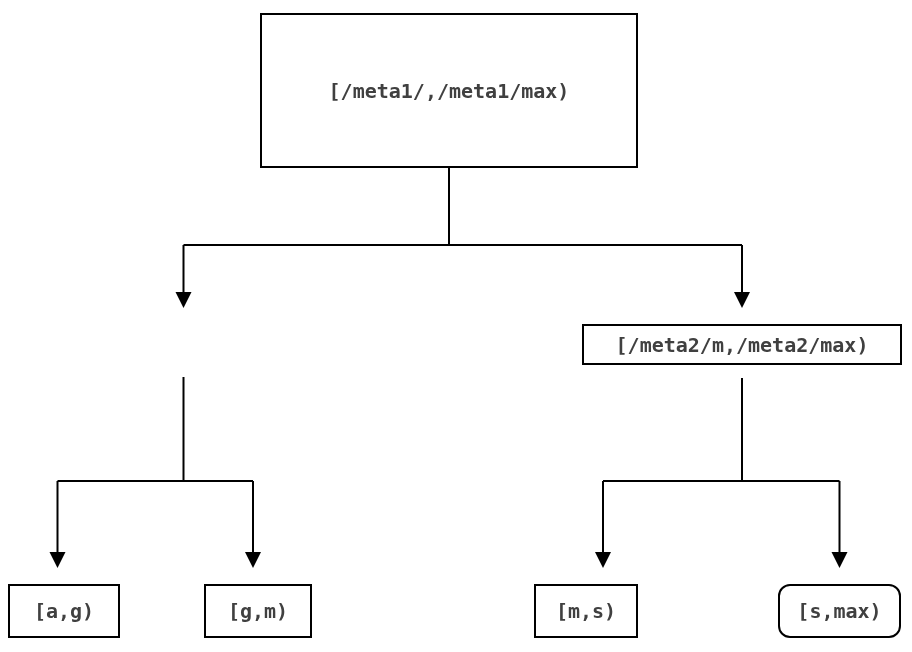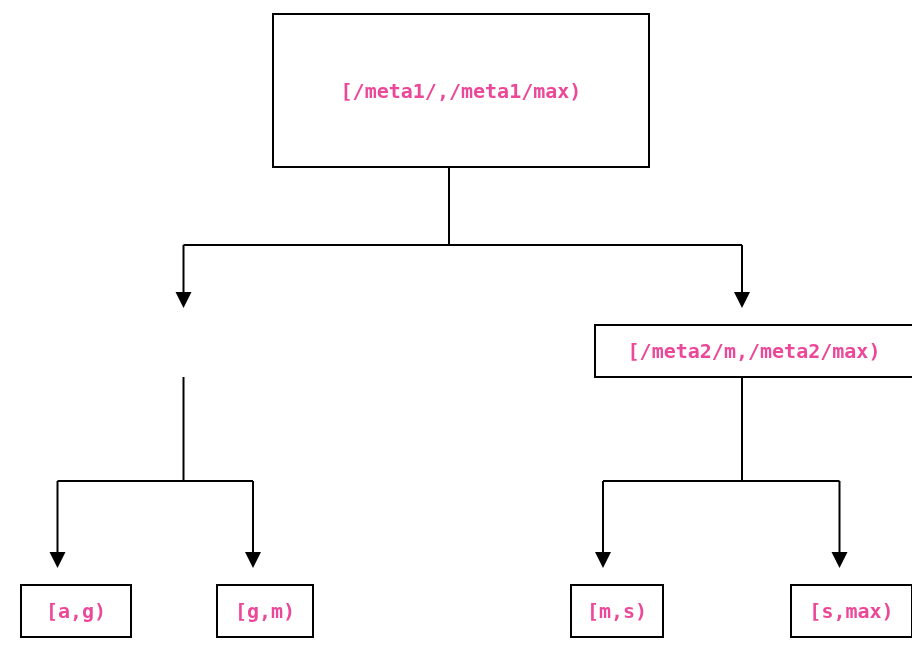--- a/index.html
+++ b/index.html
@@ -25,31 +25,30 @@
   .node {
     position: absolute;
     box-sizing: border-box;
     border: 2px solid #000000;
     background: #ffffff;
     display: flex;
     align-items: center;
     justify-content: center;
     font-weight: bold;
     font-size: 20px;
-    color: #ec4899;
+    color: #404040;
     white-space: nowrap;
-    margin-left: 12px;
   }
   .node-root   { left: 260px; top: 13px;  width: 378px; height: 155px; }
   .node-l2a    { left: 22px;  top: 325px; width: 323px; height: 52px;  }
-  .node-l2b    { left: 582px; top: 324px; width: 320px; height: 54px;  }
+  .node-l2b    { left: 582px; top: 324px; width: 320px; height: 41px;  }
   .node-leaf1  { left: 8px;   top: 584px; width: 112px;  height: 54px;  }
-  .node-leaf2  { left: 204px; top: 584px; width: 98px;  height: 54px;  }
-  .node-leaf3  { left: 558px; top: 584px; width: 94px;  height: 54px;  }
-  .node-leaf4  { left: 778px; top: 584px; width: 123px; height: 54px;  }
+  .node-leaf2  { left: 204px; top: 584px; width: 108px;  height: 54px;  }
+  .node-leaf3  { left: 534px; top: 584px; width: 104px;  height: 54px;  }
+  .node-leaf4  { left: 778px; top: 584px; width: 123px; height: 54px; border-radius: 12px;  }
 </style>
 </head>
 <body>
 
 <div class="canvas">
 
   <svg class="connectors" viewBox="0 0 912 652" xmlns="http://www.w3.org/2000/svg">
 
     <g stroke="#000000" stroke-width="2" fill="none">
       <path d="M449,168 V245"></path>

